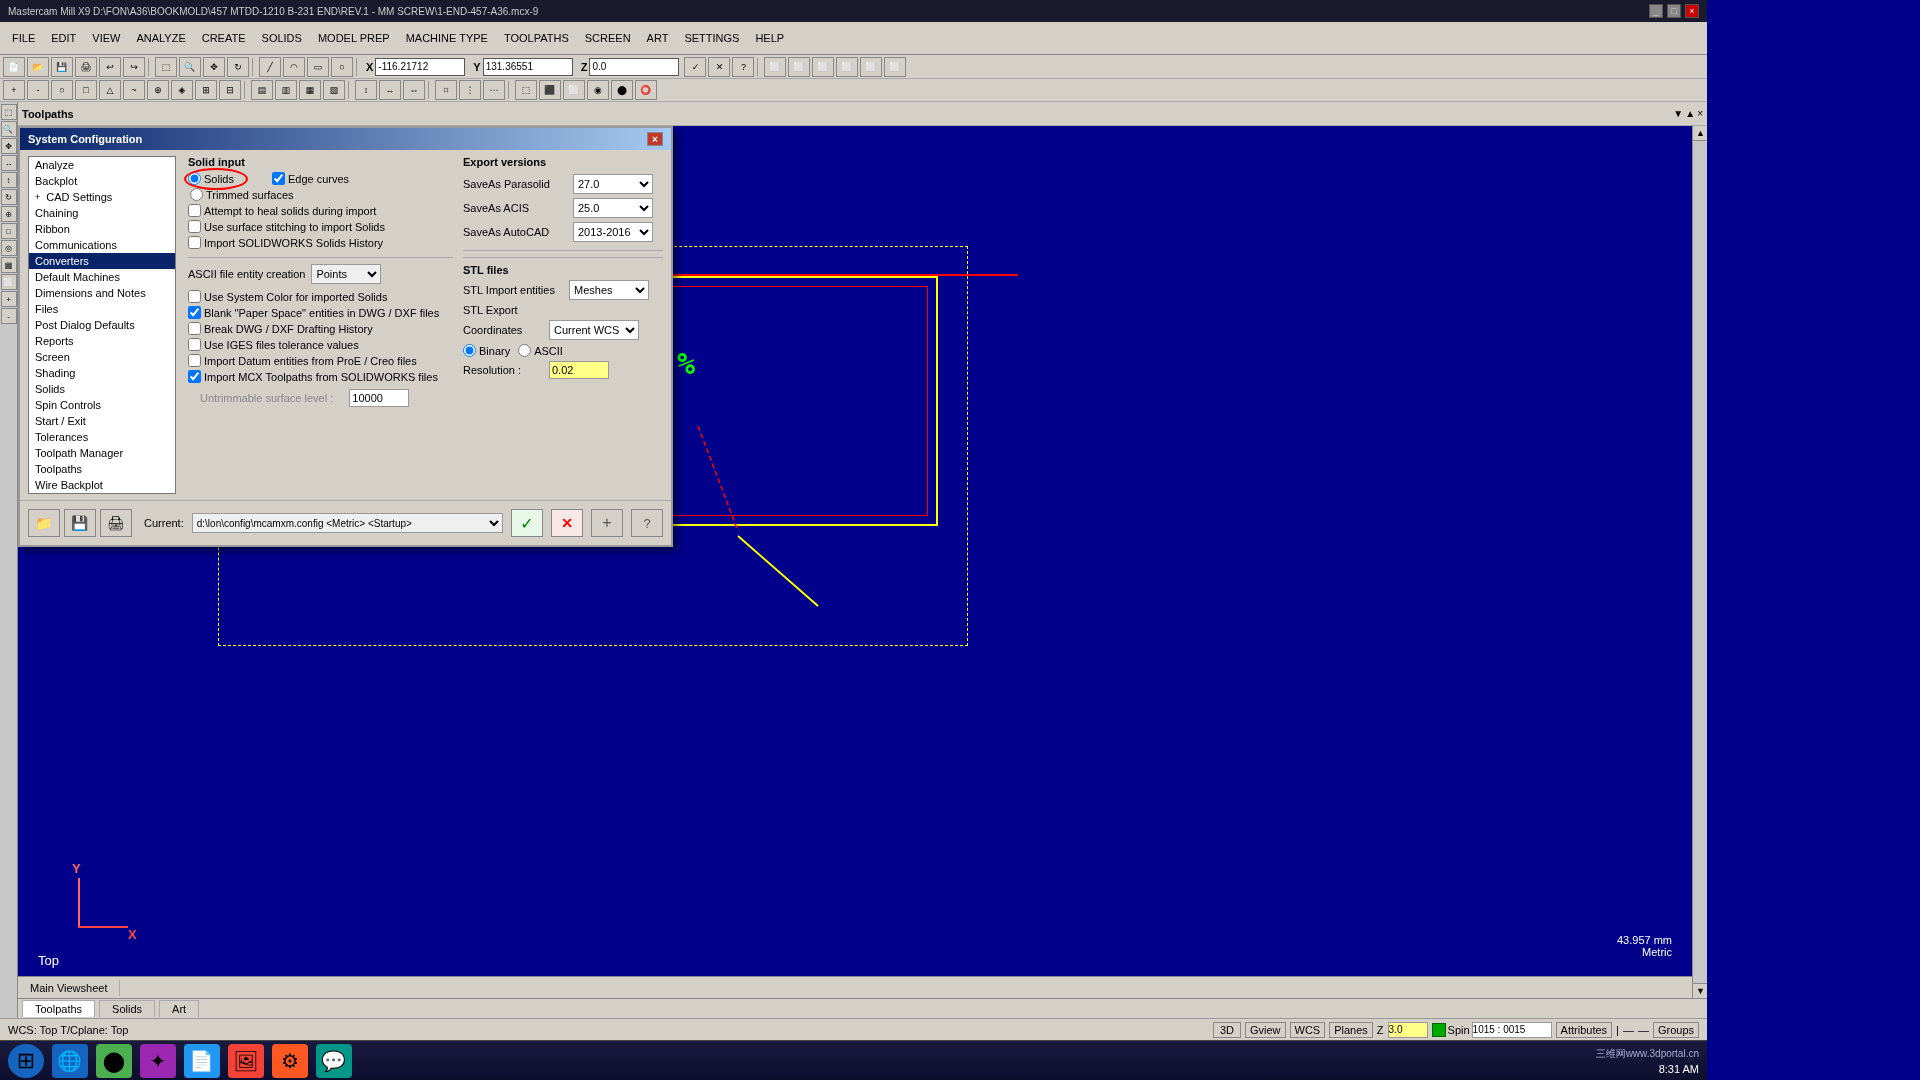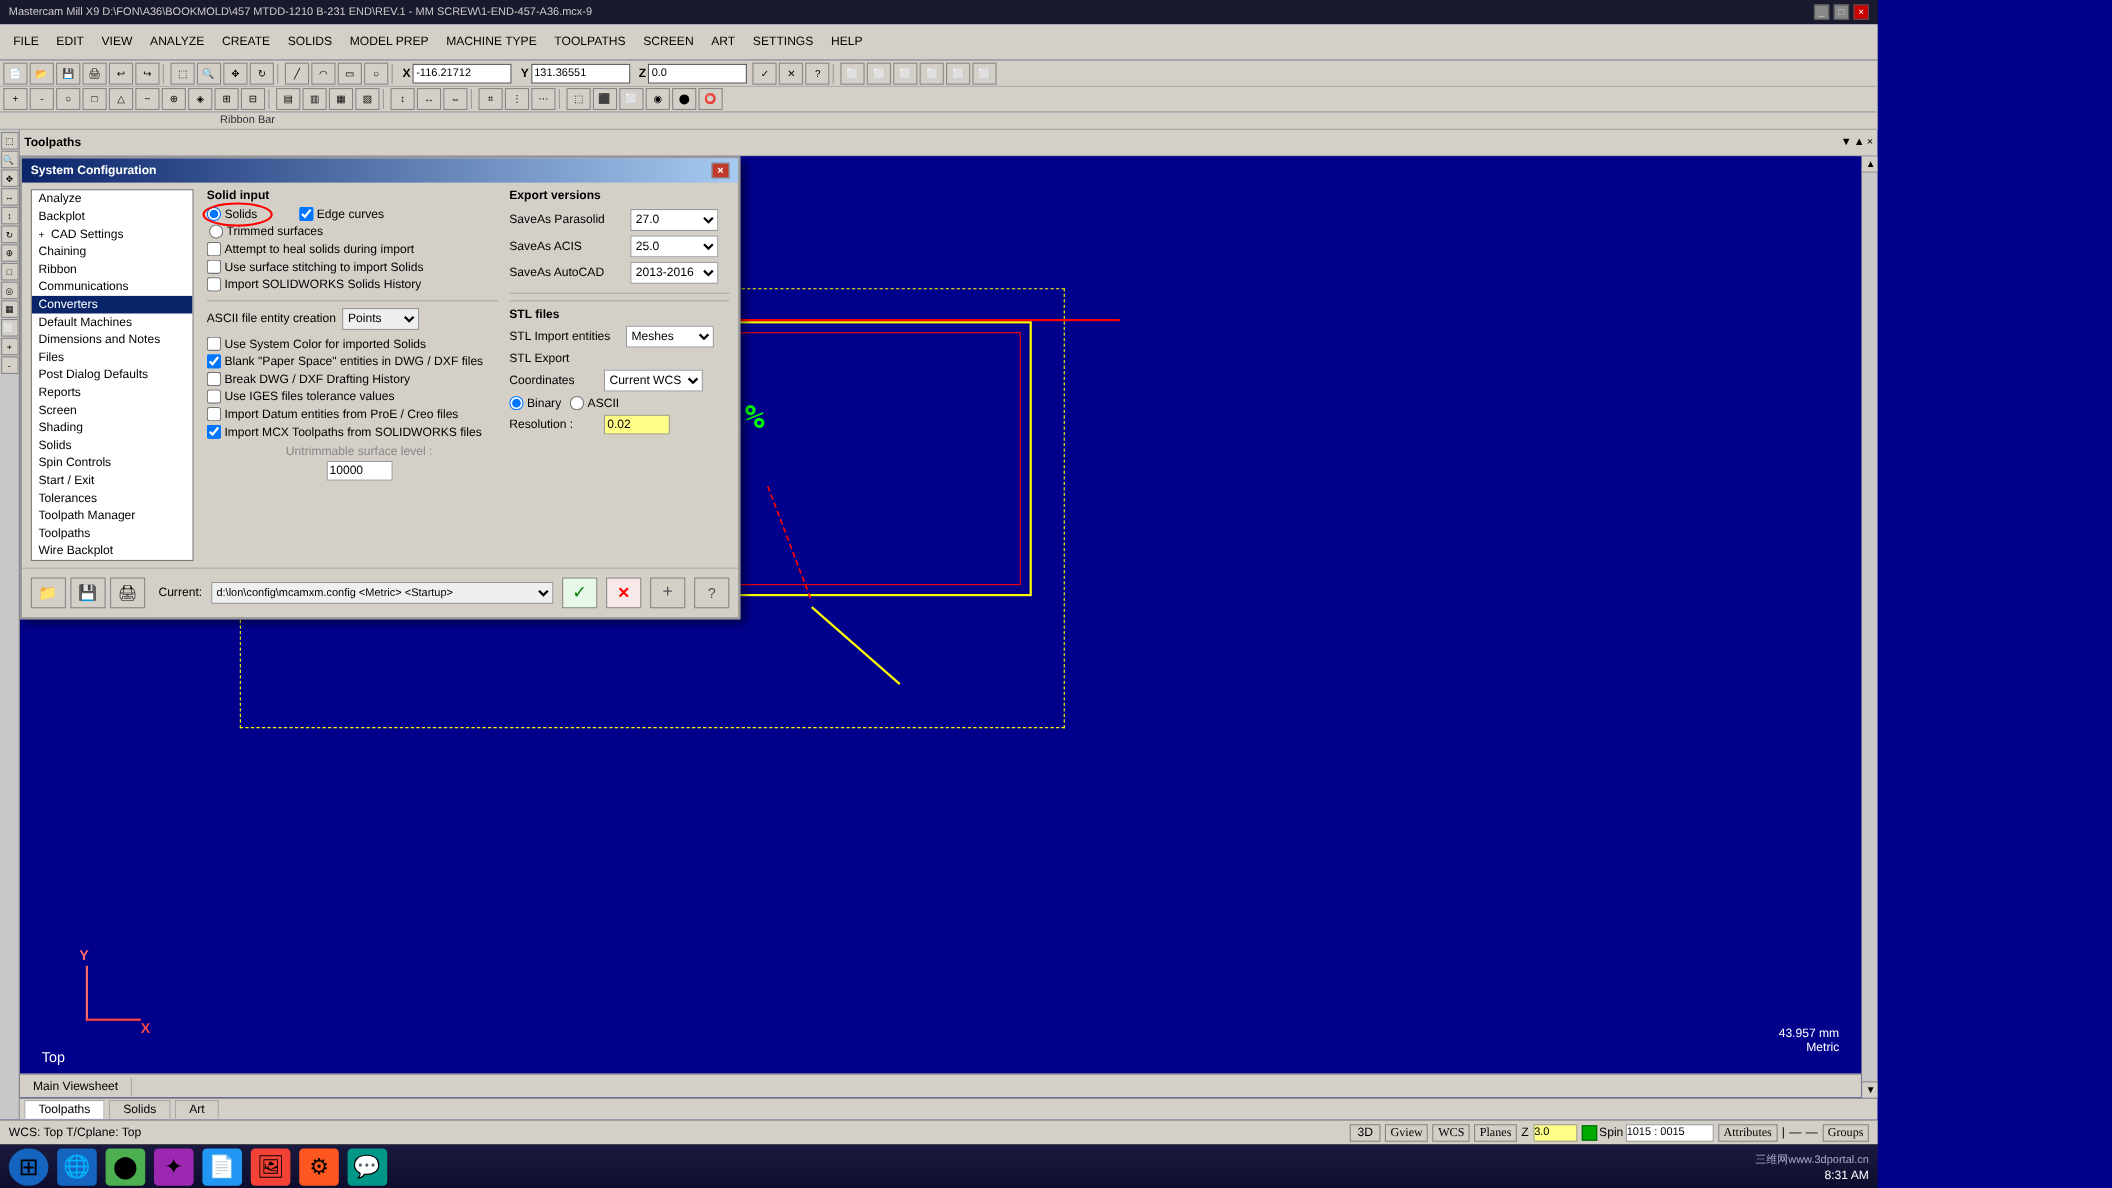--- a/index.html
+++ b/index.html
@@ -49,21 +49,21 @@
     #left-icon-strip { width: 18px; background: #c8c8c8; border-right: 1px solid #888; display: flex; flex-direction: column; align-items: center; padding: 2px 0; gap: 1px; }
 
     
     #bottom-tabs { height: 20px; background: #d4d0c8; border-top: 1px solid #888; display: flex; align-items: center; }
     .btab { padding: 2px 12px; border-right: 1px solid #aaa; cursor: pointer; font-size: 11px; border-top: 1px solid #aaa; border-left: 1px solid #aaa; background: #d4d0c8; margin-left: 4px; }
     .btab.active { background: #fff; }
 
     
     #wcs-status { height: 22px; background: #d4d0c8; border-top: 1px solid #999; display: flex; align-items: center; padding: 0 8px; font-size: 11px; gap: 20px; }
     .status-3d { background: #d4d0c8; border: 1px solid #888; padding: 1px 6px; cursor: pointer; font-size: 11px; }
-    .status-btn { background: #d4d0c8; border: 1px solid #888; padding: 1px 4px; cursor: pointer; font-size: 11px; font-family: Liberation Serif, serif; }
+    .status-btn { background: #d4d0c8; border: 1px solid #888; padding: 1px 4px; cursor: pointer; font-size: 11px; }
     .level-input { width: 80px; height: 16px; border: 1px solid #999; font-size: 10px; }
     .z-input { width: 40px; height: 16px; border: 1px solid #999; background: #ffff88; font-size: 10px; }
 
     
     #app-wrapper { display: flex; flex-direction: column; width: 1707px; height: 1080px; }
     #content-area { display: flex; flex: 1; overflow: hidden; }
 
     
     #taskbar { height: 40px; background: linear-gradient(to bottom, #1a1a3e, #0d0d2e); display: flex; align-items: center; padding: 0 8px; gap: 8px; border-top: 1px solid #444; }
     .taskbar-btn { width: 36px; height: 34px; border-radius: 4px; display: flex; align-items: center; justify-content: center; cursor: pointer; font-size: 20px; }
@@ -182,23 +182,20 @@
     <span class="tb-btn">⋯</span>
     <span class="tb-sep"></span>
     <span class="tb-btn">⬚</span>
     <span class="tb-btn">⬛</span>
     <span class="tb-btn">⬜</span>
     <span class="tb-btn">◉</span>
     <span class="tb-btn">⬤</span>
     <span class="tb-btn">⭕</span>
   </div>
 
-  <div id="ribbon-bar">
-    <span>Ribbon Bar</span>
-  </div>
 
   <div id="content-area">
 
     <div id="left-icon-strip" style="display:flex; flex-direction:column; align-items:center; width:18px; background:#c8c8c8; border-right:1px solid #888; padding: 2px 0; gap:1px; overflow:hidden;">
       <div class="side-icon">⬚</div>
       <div class="side-icon">🔍</div>
       <div class="side-icon">✥</div>
       <div class="side-icon">↔</div>
       <div class="side-icon">↕</div>
       <div class="side-icon">↻</div>
@@ -368,21 +365,21 @@
                       <label>Use IGES files tolerance values</label>
                     </div>
                     <div style="display:flex; align-items:center; gap:3px; margin-bottom:3px;">
                       <input type="checkbox" style="">
                       <label>Import Datum entities from ProE / Creo files</label>
                     </div>
                     <div style="display:flex; align-items:center; gap:3px; margin-bottom:6px;">
                       <input type="checkbox" checked="" style="">
                       <label>Import MCX Toolpaths from SOLIDWORKS files</label>
                     </div>
-                    <div style="display:flex; align-items:center; gap:2px; padding-left:12px;flex-direction:column;">
+                    <div style="display:flex; align-items:center; gap:16px; padding-left:12px;">
                       <span style="font-size:11px; color:#888;">Untrimmable surface level :</span>
                       <input type="text" class="text-input" style="width: 60px;" value="10000">
                     </div>
                   </div>
 
                 </div>
 
                 <div id="col-right-right">
 
                   <div style="margin-bottom:8px;">

